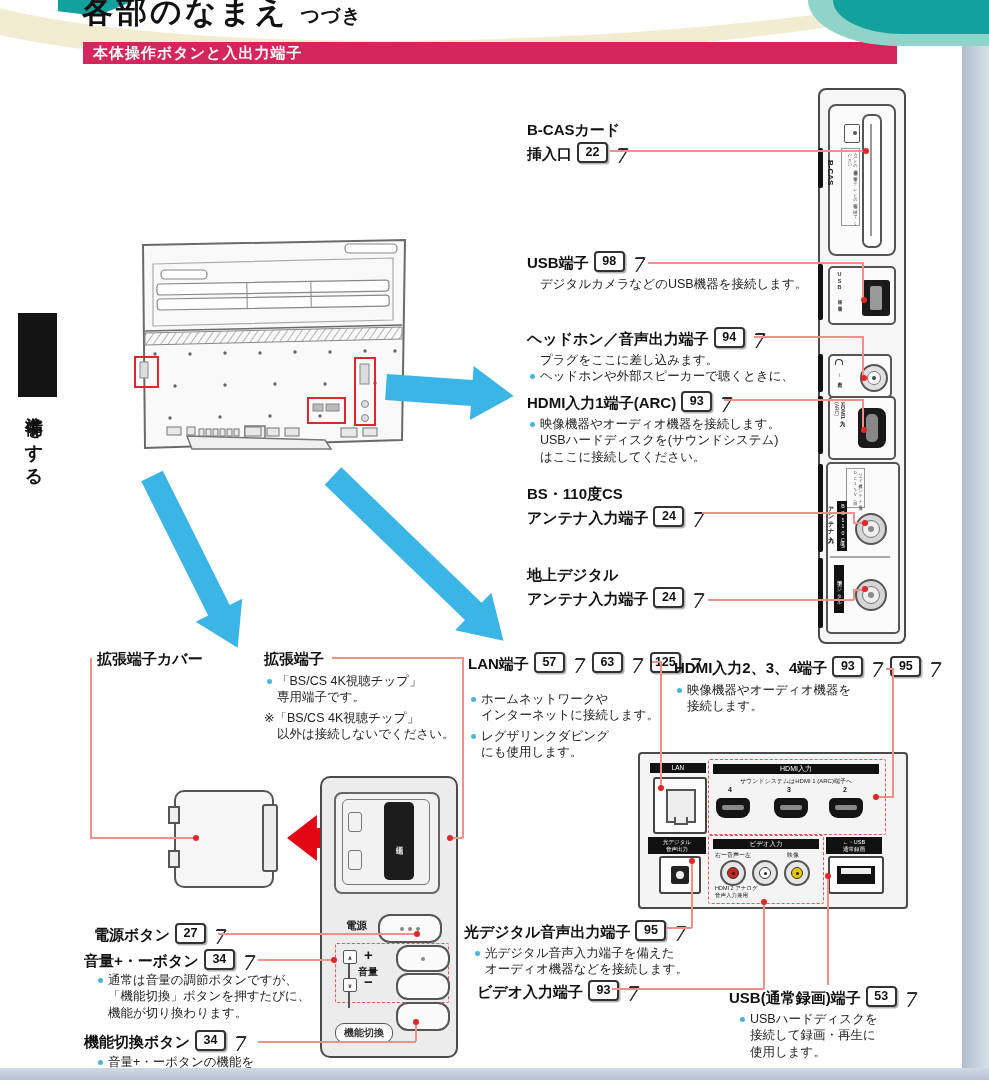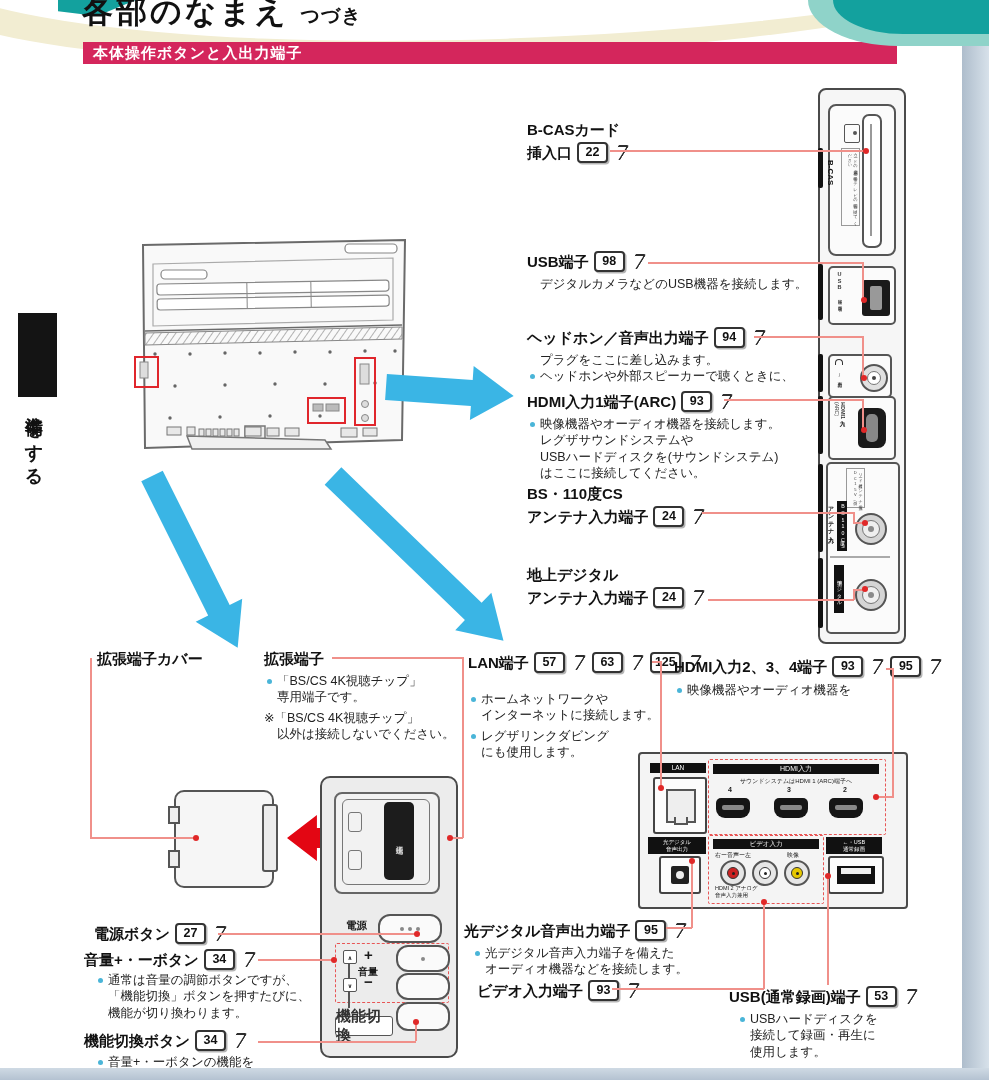--- a/index.html
+++ b/index.html
@@ -13,21 +13,21 @@
   .corner-tl{position:absolute;left:58px;top:0;width:78px;height:16px;background:#13a19e;clip-path:polygon(0 0,100% 0,50% 100%,0 70%)}
   .corner-tr2{position:absolute;left:808px;top:0;width:181px;height:46px;background:#8fd3c9;border-bottom-left-radius:90px 46px;z-index:41}
   .corner-tr{position:absolute;left:833px;top:0;width:156px;height:34px;background:#13a19e;border-bottom-left-radius:70px 34px;z-index:42}
   .edge-r{position:absolute;left:962px;top:0;width:27px;height:1080px;background:linear-gradient(90deg,#aebdcc,#d7e1ea);z-index:40}
   .edge-b{position:absolute;left:0;top:1068px;width:989px;height:12px;background:linear-gradient(#cfdae4,#b4c2d1);z-index:40}
 
   .page-title{font-weight:bold;font-size:31px;letter-spacing:3px;color:#111;white-space:nowrap}
   .title-sub{font-weight:bold;font-size:19px;letter-spacing:1px;color:#111}
   .section-bar{background:#d4265c;color:#fff;font-weight:bold;font-size:15px;line-height:22px;padding-left:10px;letter-spacing:1px}
 
-  .h15{font-weight:bold;font-size:15px;line-height:1.2;white-space:nowrap;display:flex;align-items:center;gap:5px;color:#111}
+  .h15{font-weight:bold;font-size:15px;line-height:1.2;white-space:nowrap;display:flex;align-items:flex-end;gap:5px;color:#111}
   .lines{font-size:12.5px;line-height:16.3px;white-space:nowrap;color:#222}
   .ln{padding-left:13px;position:relative}
   .ln0{padding-left:0;position:relative}
   .ln.b::before{content:"";position:absolute;left:3px;top:6px;width:5px;height:5px;border-radius:50%;background:#4ab5d8}
 
   .pref{display:inline-flex;align-items:center;justify-content:center;min-width:21px;height:17px;padding:0 3px;
         border:2px solid #333;border-radius:4px;background:#fff;font-weight:bold;font-size:12.5px;color:#111;
         box-shadow:1.5px 1.5px 0 rgba(90,90,90,.45)}
   .jump{display:inline-block;width:9px;height:13px;border-right:2.5px solid #2e2e2e;border-top:2.5px solid #2e2e2e;
         border-top-right-radius:3px;transform:skewX(-32deg);margin:0 5px 0 1px}
@@ -286,21 +286,20 @@
 <div class="abs" style="left:527px;top:391px">
   <div class="h15">
       <span>HDMI入力1端子(ARC)</span>
     <span class="pref">
         <span>93</span>
       </span>
       <span class="jump"></span>
   </div>
   <div class="lines" style="margin-top:4px">
     <div class="ln b">映像機器やオーディオ機器を接続します。</div>
-    <div class="ln">レグザサウンドシステムや</div>
     <div class="ln">USBハードディスクを(サウンドシステム)</div>
     <div class="ln">はここに接続してください。</div>
   </div>
 </div>
 <div class="rl rlh" style="left:724px;top:399px;width:140px"></div>
 <div class="rl rlv" style="left:862px;top:399px;height:30px"></div>
 <div class="rd" style="left:864px;top:430px"></div>
 
 <div class="abs" style="left:527px;top:485px">
   <div class="h15">
@@ -390,21 +389,21 @@
   <div class="sq" style="left:21px;top:172px;width:12px;height:12px">∧</div>
   <div class="abs" style="left:42px;top:168px;font-size:15px;font-weight:bold">+</div>
   <div class="abs" style="left:36px;top:187px;font-size:10px;font-weight:bold">音量</div>
   <div class="sq" style="left:21px;top:200px;width:12px;height:12px">∨</div>
   <div class="abs" style="left:42px;top:195px;font-size:15px;font-weight:bold">−</div>
   <div class="cbtn" style="left:74px;top:167px;width:50px;height:23px">
       <span class="cdot"></span>
     </div>
   <div class="cbtn" style="left:74px;top:195px;width:50px;height:23px"></div>
 
-  <div class="sq" style="left:13px;top:238px;width:56px;height:18px;font-size:15px;border-radius:3px">機能切換</div>
+  <div class="sq" style="left:13px;top:245px;width:56px;height:18px;font-size:10px;border-radius:9px">機能切換</div>
   <div class="cbtn" style="left:74px;top:224px;width:50px;height:25px"></div>
 </div>
 
 <div class="abs h15" style="left:94px;top:923px">
   <span>電源ボタン</span>
   <span class="pref">
       <span>27</span>
     </span>
     <span class="jump"></span>
 </div>
@@ -477,20 +476,21 @@
         <span>93</span>
       </span>
       <span class="jump"></span>
     <span class="pref">
         <span>95</span>
       </span>
       <span class="jump"></span>
   </div>
   <div class="lines" style="margin-top:5px">
     <div class="ln b">映像機器やオーディオ機器を</div>
+    <div class="ln">接続します。</div>
   </div>
 </div>
 <div class="rl rlh" style="left:886px;top:668px;width:8px"></div>
 <div class="rl rlv" style="left:892px;top:668px;height:129px"></div>
 <div class="rl rlh" style="left:877px;top:796px;width:17px"></div>
 <div class="rd" style="left:876px;top:797px"></div>
 
 <div class="abs" style="left:638px;top:752px;width:266px;height:153px;border:2px solid #4a4a4a;border-radius:4px;background:#f4f4f4">
   <div class="blackbar" style="left:10px;top:9px;width:56px;height:10px;font-size:6.5px">LAN</div>
   <div class="abs" style="left:13px;top:23px;width:50px;height:53px;border:2px solid #444;border-radius:3px;background:#fcfcfc">

